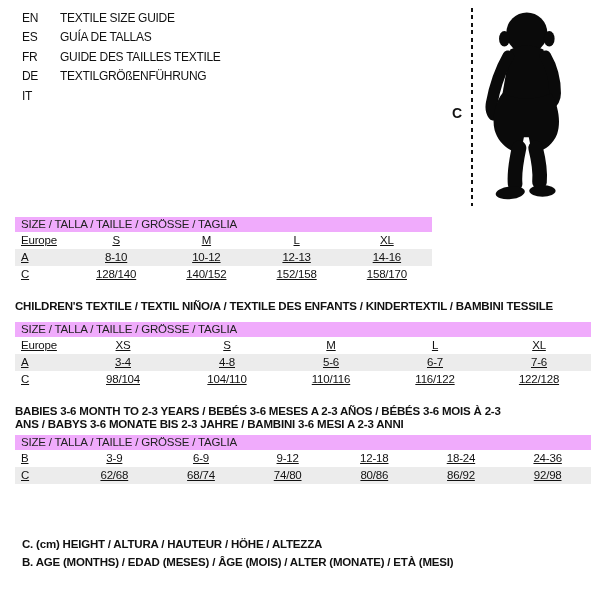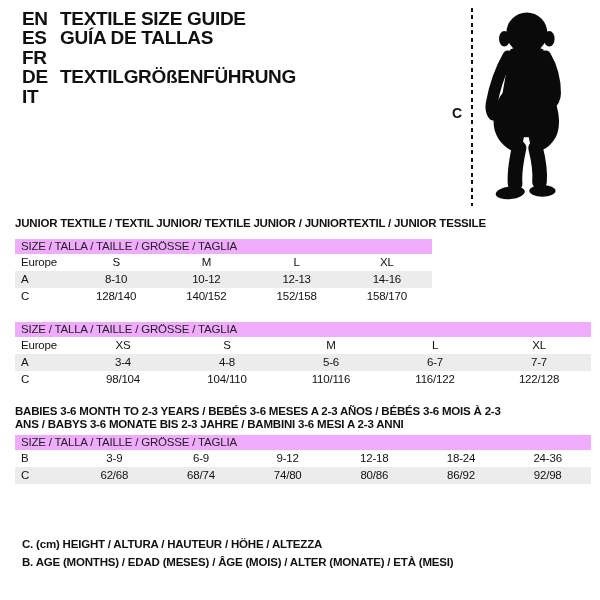--- a/index.html
+++ b/index.html
@@ -5,42 +5,42 @@
   * { margin:0; padding:0; box-sizing:border-box; }
   html,body { background:#fff; }
   .page {
     position:relative; width:600px; height:600px; background:#fff;
     font-family:"Liberation Sans", sans-serif; color:#111; overflow:hidden;
   }
 
   
   .lang-block { position:absolute; left:22px; top:9px; }
   .lang-row { display:grid; grid-template-columns:38px auto; line-height:19.4px; }
-  .lang-code, .lang-label { font-weight:bold; font-size:19px; letter-spacing:-0.3px; white-space:nowrap; }
+  .lang-code, .lang-label { font-weight:normal; font-size:12px; letter-spacing:-0.3px; white-space:nowrap; }
 
   
   .height-line {
     position:absolute; left:471px; top:8px; width:2px; height:198px;
     background:repeating-linear-gradient(to bottom, #111 0 4px, transparent 4px 7.5px);
   }
   .height-label { position:absolute; left:452px; top:105px; font-weight:bold; font-size:14px; }
   .toddler { position:absolute; left:481px; top:4px; }
 
   
   .tables { position:absolute; left:15px; top:217px; }
   .size-section { margin-bottom:17px; }
   .table-0 { width:417px; }
   .table-1, .table-2 { width:576px; }
   .table-caption { font-weight:bold; font-size:11.5px; letter-spacing:-0.2px; line-height:13px; margin-bottom:9px; white-space:nowrap; }
   .table-2 .table-caption { white-space:normal; max-width:500px; margin-bottom:4px; }
   .size-bar {
     background:#f0abfc; color:#222; font-size:11.5px; line-height:15px; height:15px;
     padding-left:6px; letter-spacing:-0.2px;
   }
-  table.size-table { width:100%; border-collapse:collapse; table-layout:fixed; }
+  table.size-table { width:100%; border-collapse:collapse; table-layout:fixed;text-decoration:underline; }
   table.size-table td { font-size:11.5px; height:17px; line-height:17px; text-align:center; letter-spacing:-0.2px; }
   table.size-table td.row-label { text-align:left; padding-left:6px; width:56px; }
   tr.shaded { background:#ececec; }
 
   
   .footnotes { position:absolute; left:22px; top:535px; }
   .footnote { font-weight:bold; font-size:11.5px; line-height:18px; letter-spacing:-0.2px; white-space:nowrap; }
 </style>
 </head>
 <body>
@@ -51,20 +51,21 @@
     <div class="lang-row">
       <span class="lang-code">EN</span>
       <span class="lang-label">TEXTILE SIZE GUIDE</span>
     </div>
     <div class="lang-row">
       <span class="lang-code">ES</span>
       <span class="lang-label">GUÍA DE TALLAS</span>
     </div>
     <div class="lang-row">
       <span class="lang-code">FR</span>
+      <span class="lang-label">GUIDE DES TAILLES TEXTILE</span>
     </div>
     <div class="lang-row">
       <span class="lang-code">DE</span>
       <span class="lang-label">TEXTILGRÖßENFÜHRUNG</span>
     </div>
     <div class="lang-row">
       <span class="lang-code">IT</span>
     </div>
   </div>
 
@@ -81,21 +82,20 @@
       <path d="M22 90 Q47 101 72 90 C80 104 82 120 78 132 C74 142 66 148 58 150 L52 150 L49 135 L44 135 L41 150 L34 150 C24 146 17 138 14 128 C11 116 14 100 22 90 Z"></path>
       <path d="M39 146 C36 160 34 172 35 183" fill="none" stroke="#0a0a0a" stroke-width="15" stroke-linecap="round"></path>
       <path d="M56 146 C59 158 61 170 60 181" fill="none" stroke="#0a0a0a" stroke-width="15" stroke-linecap="round"></path>
       <ellipse cx="30" cy="192" rx="15" ry="6.5" transform="rotate(-6 30 192)"></ellipse>
       <ellipse cx="63" cy="190" rx="13.5" ry="6"></ellipse>
     </g>
   </svg>
 
   <div class="tables">
   <section class="size-section table-0">
-    <div class="table-caption">JUNIOR TEXTILE / TEXTIL JUNIOR/ TEXTILE JUNIOR / JUNIORTEXTIL / JUNIOR TESSILE</div>
     <div class="size-bar">SIZE / TALLA / TAILLE / GRÖSSE / TAGLIA</div>
     <table class="size-table">
       <colgroup>
             <col style="width: 56px;">
             <col>
             <col>
             <col>
             <col>
           </colgroup>
       <tbody>
@@ -118,20 +118,21 @@
               <td>128/140</td>
               <td>140/152</td>
               <td>152/158</td>
               <td>158/170</td>
             </tr>
           </tbody>
     </table>
   </section>
 
   <section class="size-section table-1">
+    <div class="table-caption">CHILDREN'S TEXTILE / TEXTIL NIÑO/A / TEXTILE DES ENFANTS / KINDERTEXTIL / BAMBINI TESSILE</div>
     <div class="size-bar">SIZE / TALLA / TAILLE / GRÖSSE / TAGLIA</div>
     <table class="size-table">
       <colgroup>
             <col style="width: 56px;">
             <col>
             <col>
             <col>
             <col>
             <col>
           </colgroup>
@@ -143,21 +144,21 @@
               <td>M</td>
               <td>L</td>
               <td>XL</td>
             </tr>
             <tr class="shaded">
               <td class="row-label">A</td>
               <td>3-4</td>
               <td>4-8</td>
               <td>5-6</td>
               <td>6-7</td>
-              <td>7-7</td>
+              <td>7-6</td>
             </tr>
             <tr>
               <td class="row-label">C</td>
               <td>98/104</td>
               <td>104/110</td>
               <td>110/116</td>
               <td>116/122</td>
               <td>122/128</td>
             </tr>
           </tbody>

